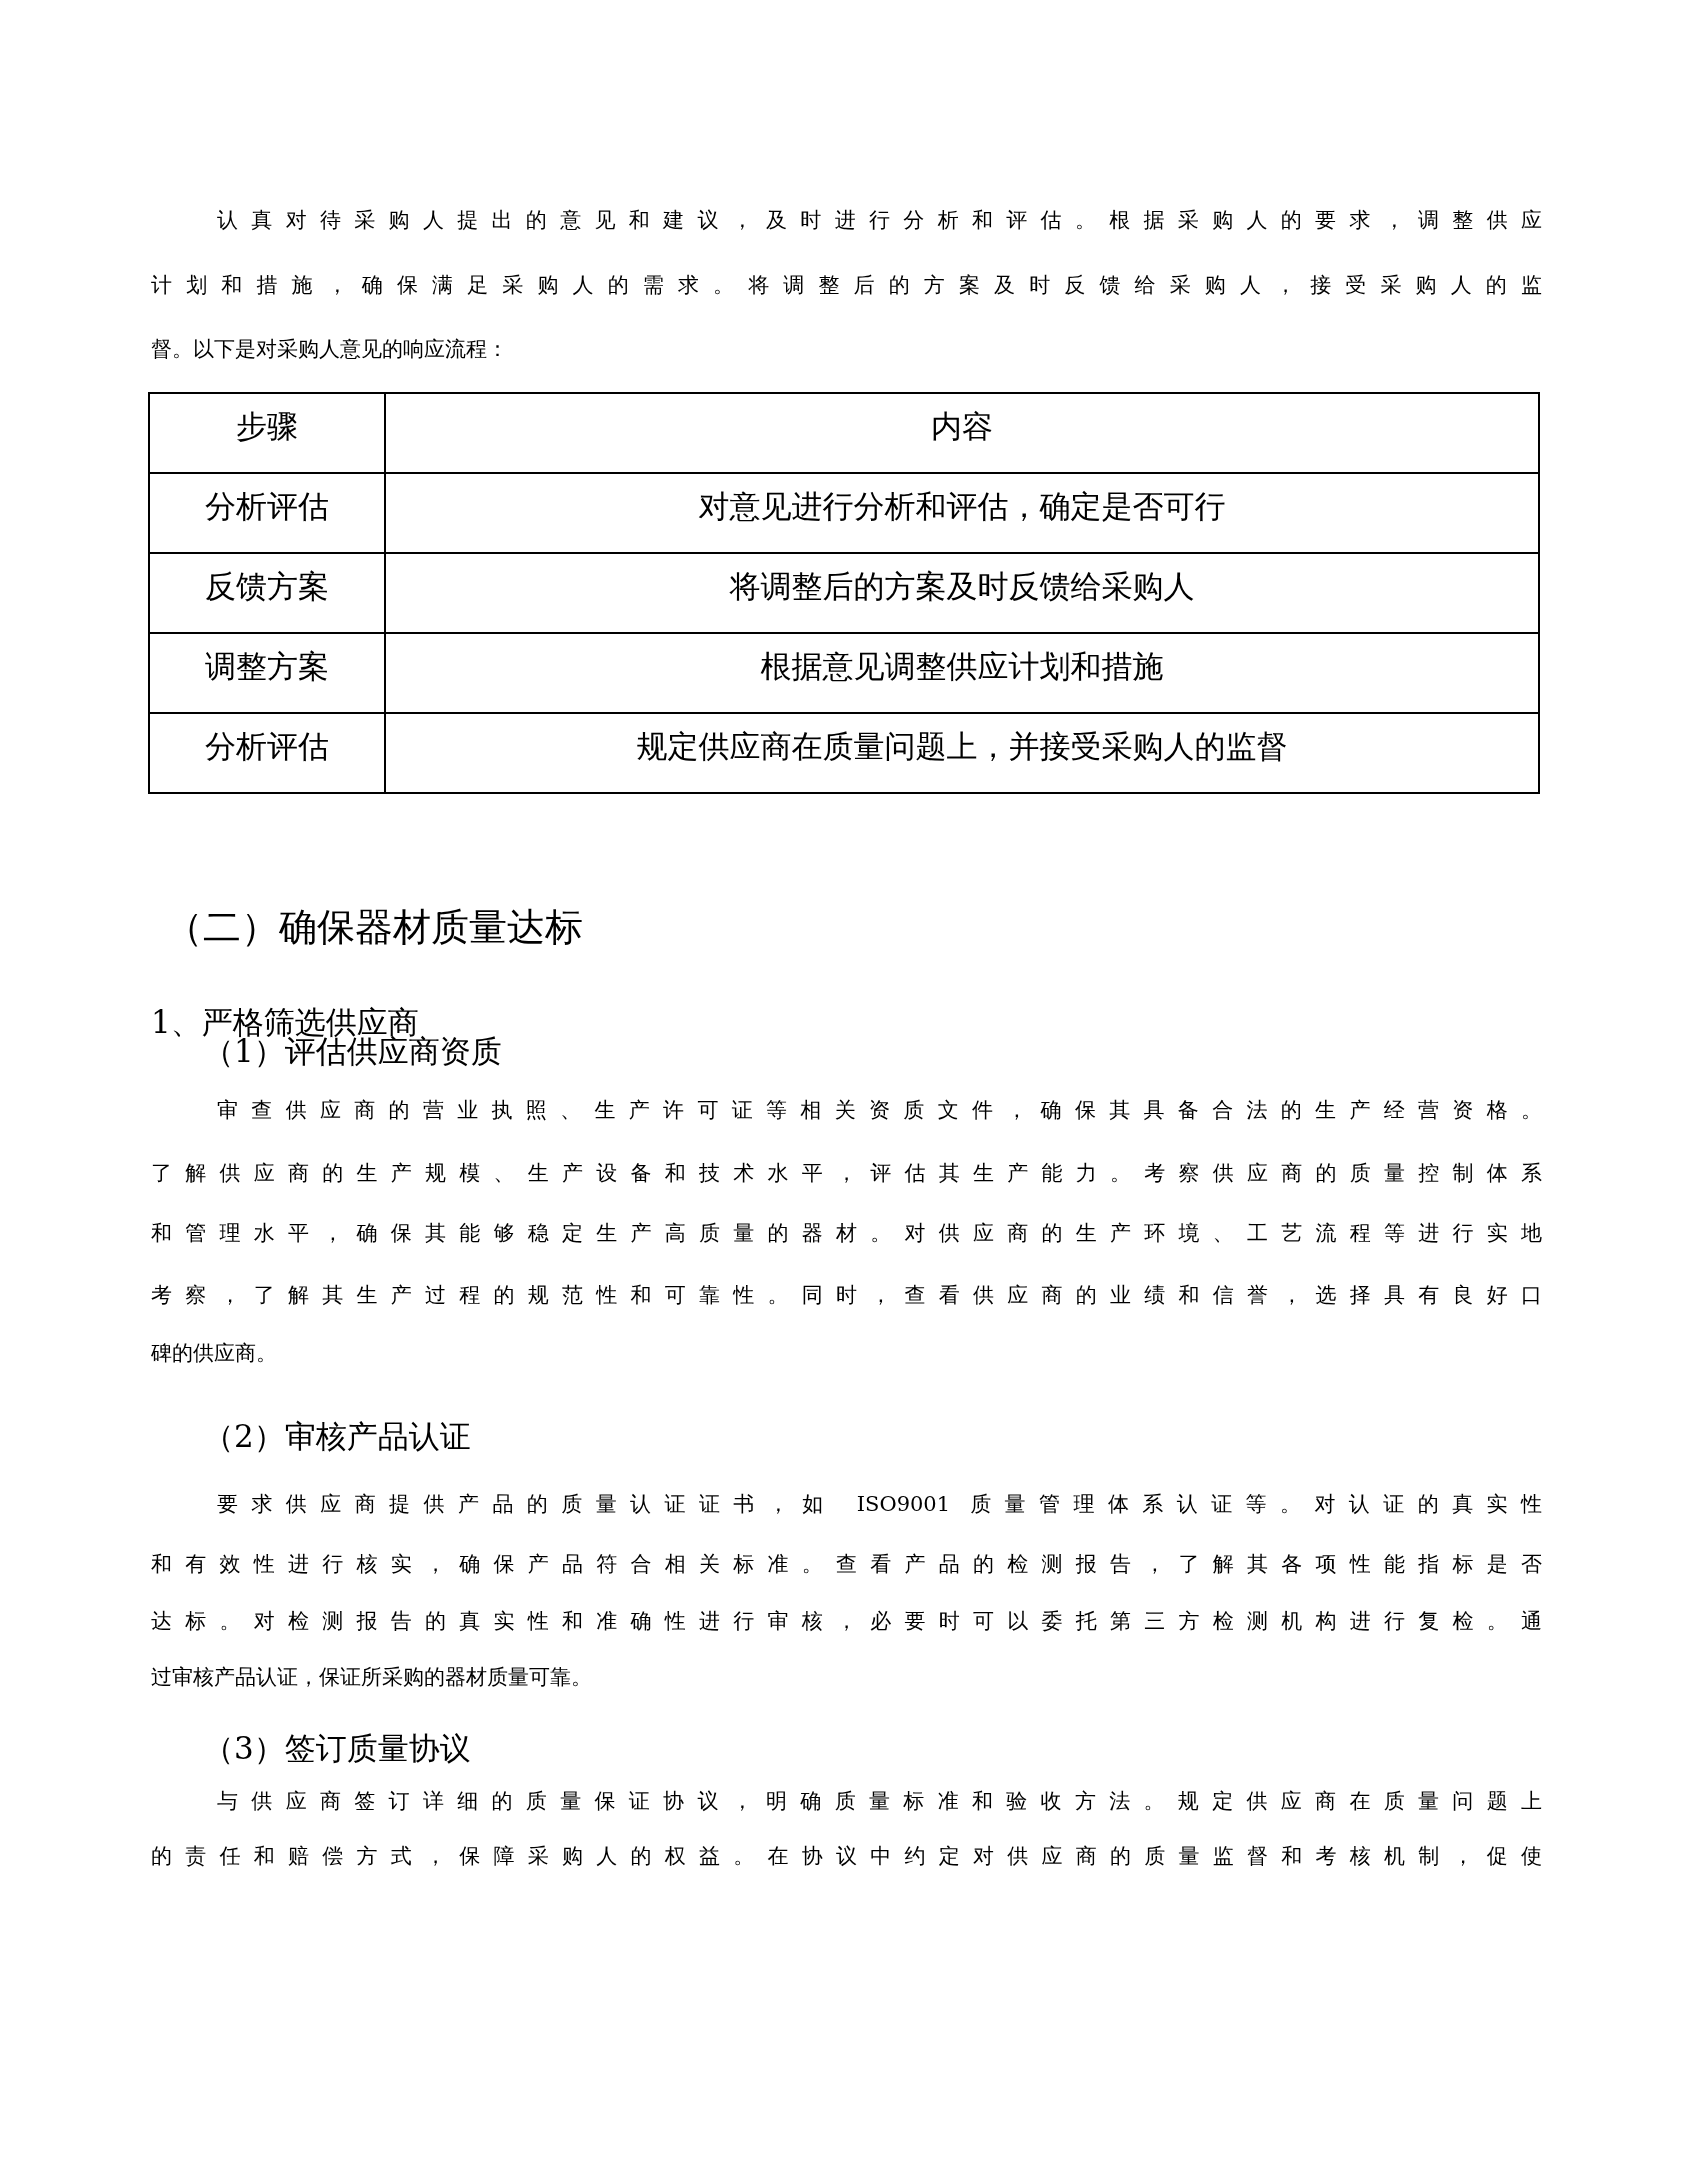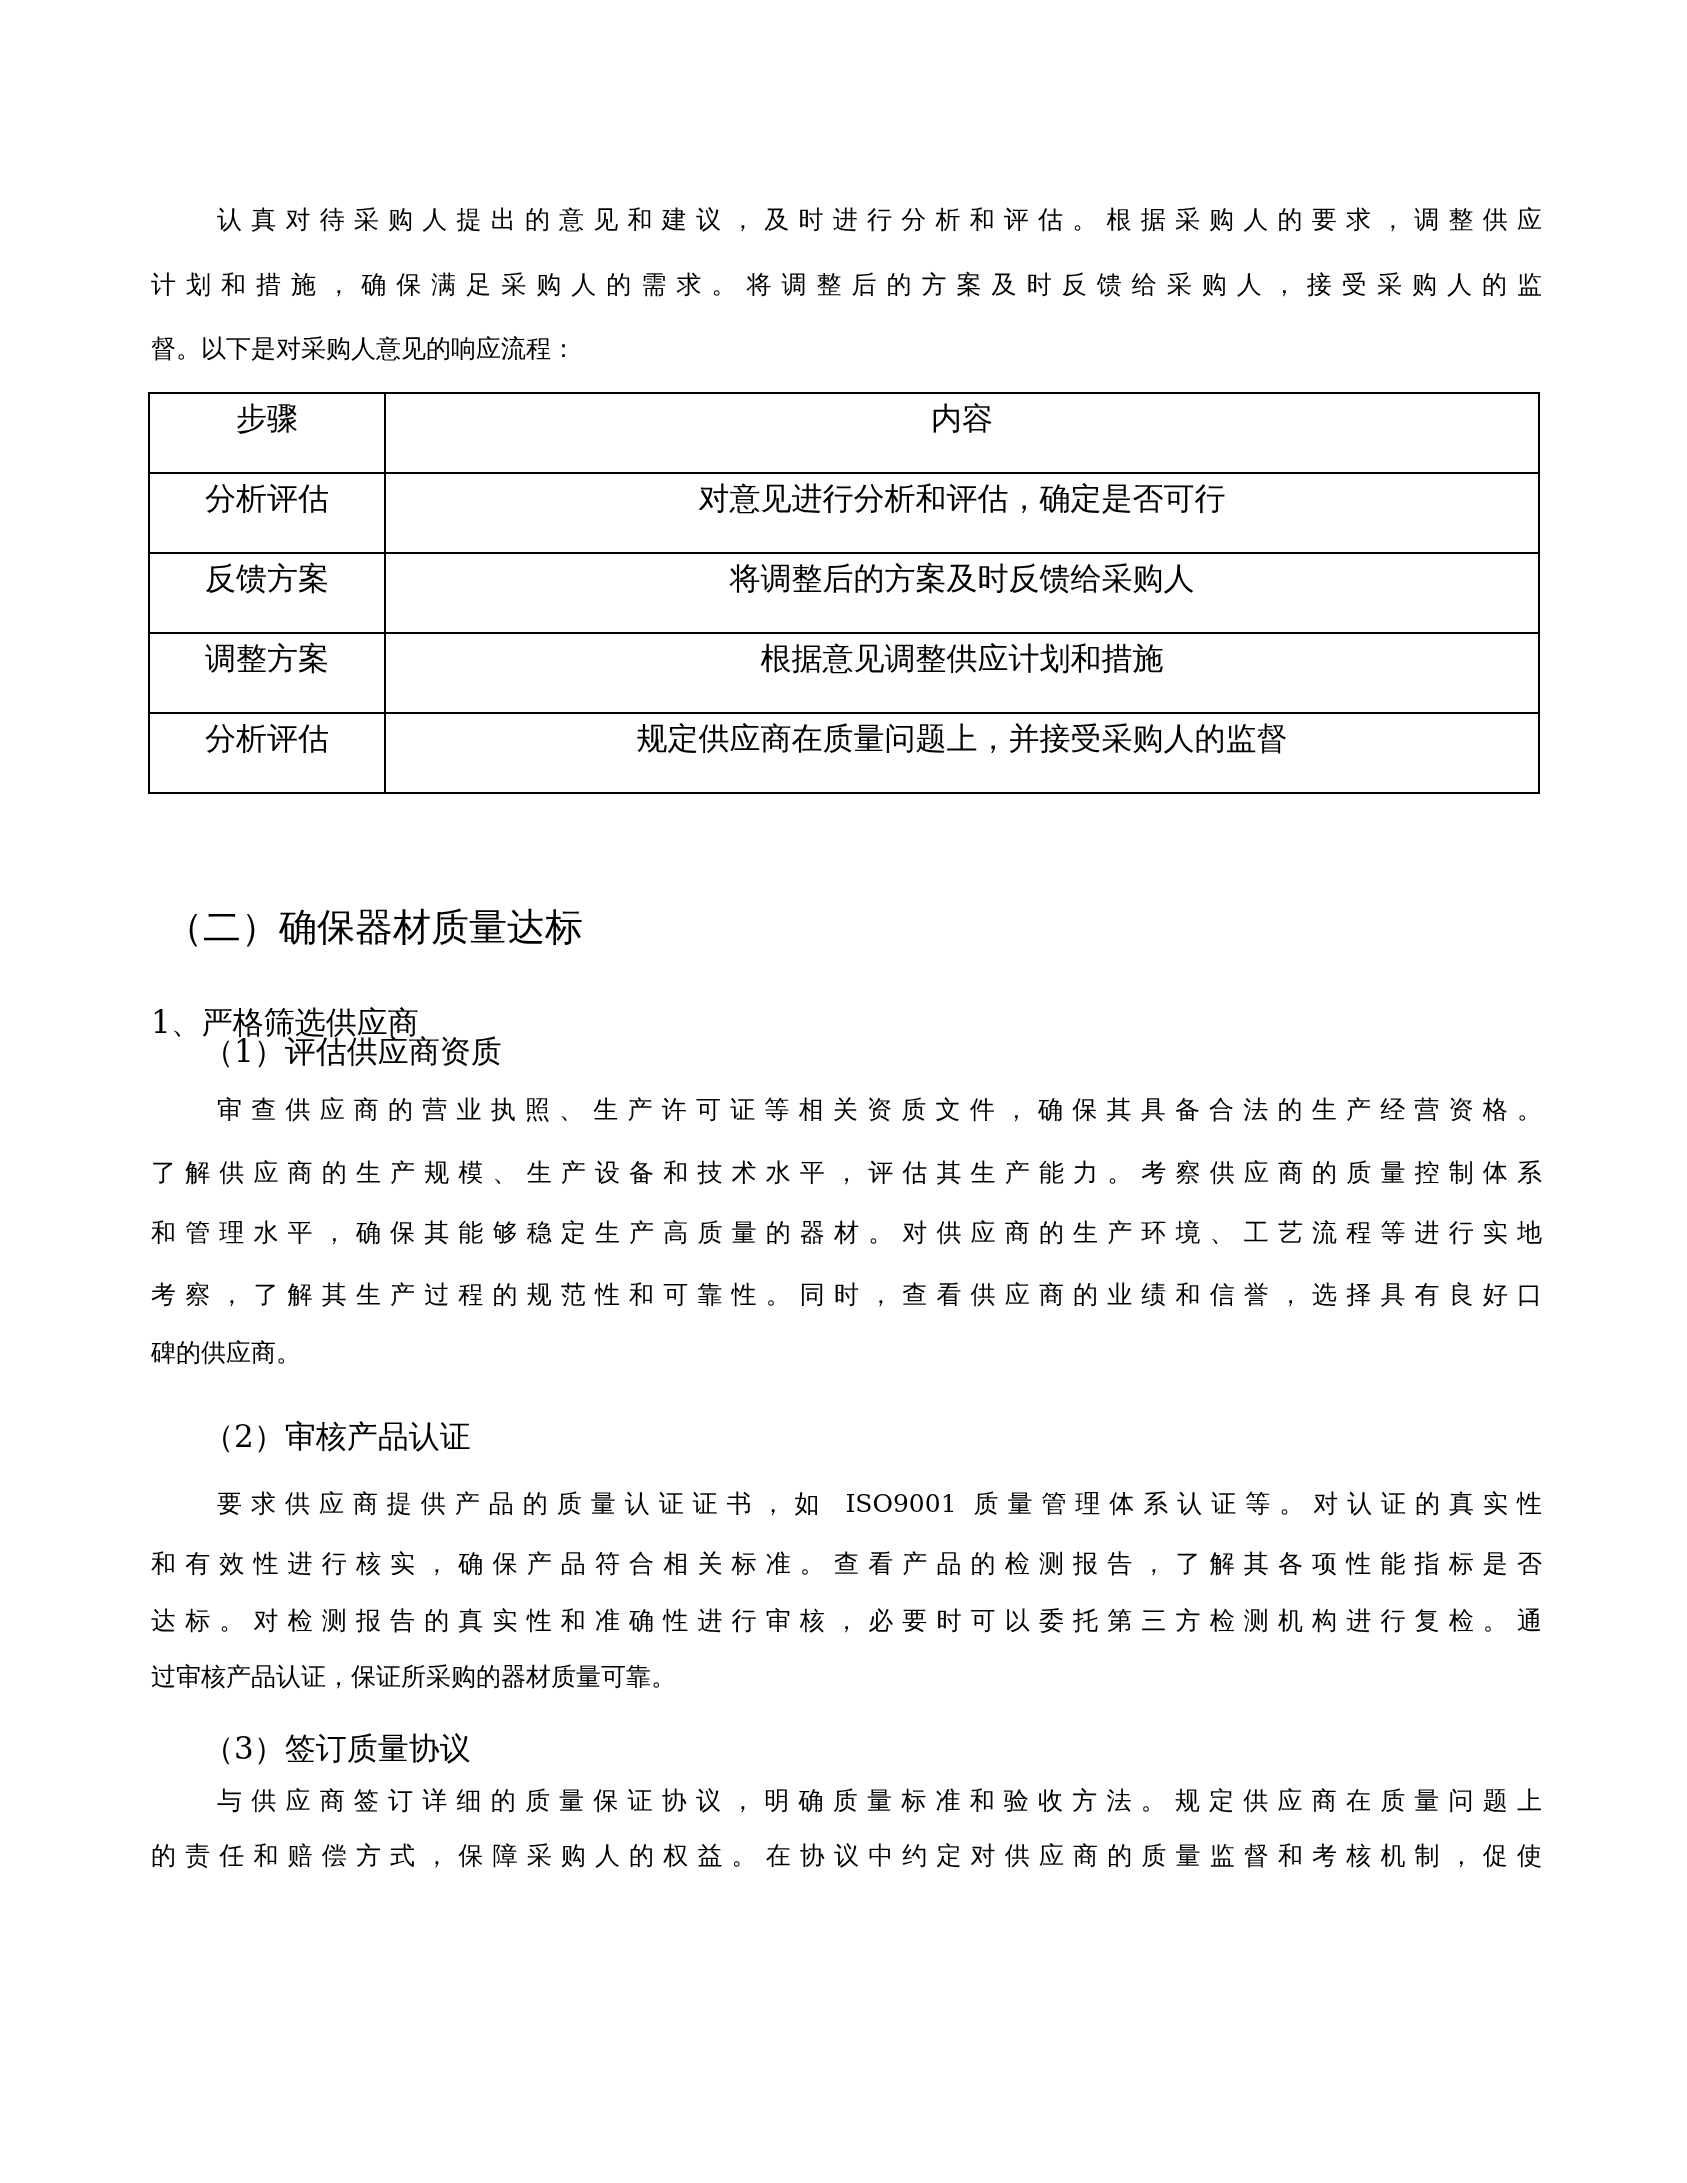--- a/index.html
+++ b/index.html
@@ -1,29 +1,29 @@
 <!DOCTYPE html>
 <html style="font-size:10.6px"><head>
 <meta charset="utf-8">
 <style>
   html, body { margin: 0; padding: 0; background: #ffffff; }
   body { width: 1687px; height: 2183px; position: relative; overflow: hidden;
          font-family: "DejaVu Serif", "Liberation Serif", serif; color: #000; }
-  .line { position: absolute; left: 151px; width: 1391px; font-size: 25px; line-height: 40px;
+  .line { position: absolute; left: 151px; width: 1391px; font-size: 21px; line-height: 40px;
           white-space: nowrap; overflow: hidden; text-align: justify; text-align-last: justify; }
   .line.last { text-align-last: left; }
   .line.indent { left: 217px; width: 1325px; }
   .heading { position: absolute; left: 165px; font-size: 38px; line-height: 46px; white-space: nowrap; }
   .sub { position: absolute; left: 151px; font-size: 31px; line-height: 40px; white-space: nowrap; }
   .sub.paren { left: 159px; margin-left: 44px; }
   table.flow { position: absolute; left: 148px; top: 392px; width: 1392px; border-collapse: collapse;
                table-layout: fixed; }
   table.flow td, table.flow th { border: 2px solid #000; height: 78px; padding: 0; vertical-align: top;
                text-align: center; font-weight: normal; font-size: 31px; }
-  table.flow .cell-text { display: block; padding-top: 4px; line-height: 40px; white-space: nowrap; }
+  table.flow .cell-text { display: block; padding-top: 12px; line-height: 40px; white-space: nowrap; }
   col.c1 { width: 236px; }
 </style>
 </head>
 <body>
 
 <div class="line indent" style="top:200px">认真对待采购人提出的意见和建议，及时进行分析和评估。根据采购人的要求，调整供应</div>
 <div class="line" style="top:265px">计划和措施，确保满足采购人的需求。将调整后的方案及时反馈给采购人，接受采购人的监</div>
 <div class="line last" style="top:329px">督。以下是对采购人意见的响应流程：</div>
 
 <table class="flow">

